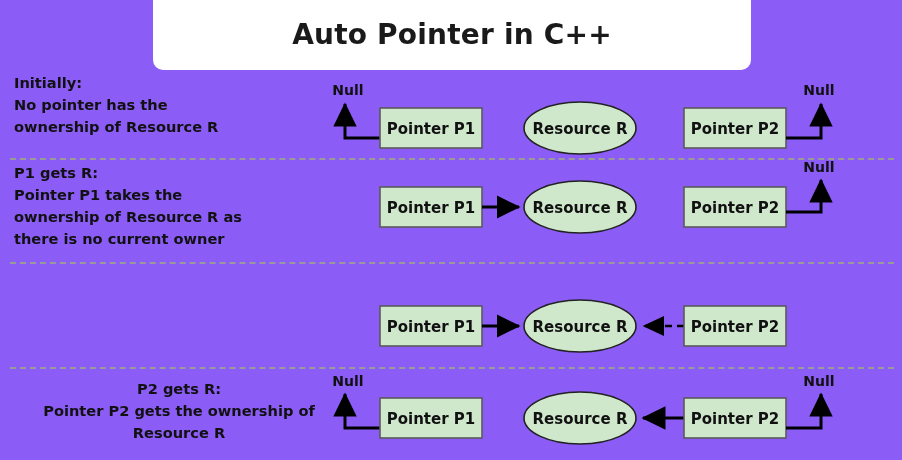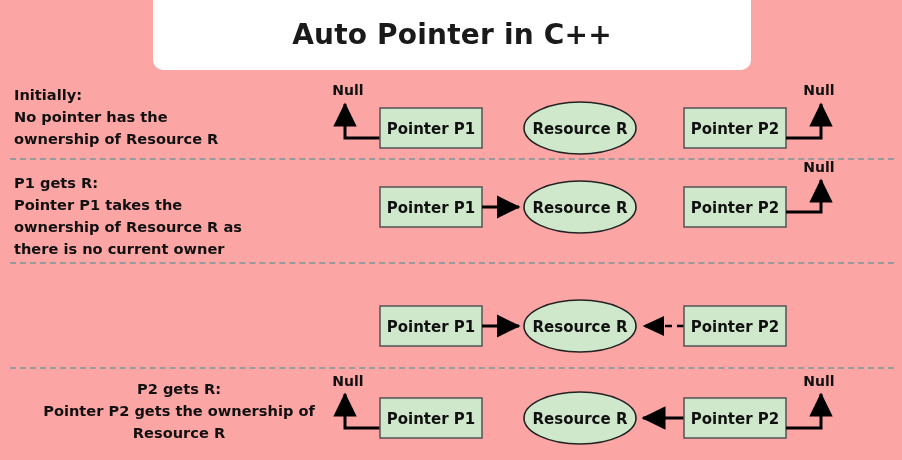--- a/index.html
+++ b/index.html
@@ -12,21 +12,21 @@
     background: #f2f2f2;
     font-family: "Liberation Sans", sans-serif;
     overflow: hidden;
     position: relative;
   }
 
   #stage {
     position: relative;
     width: 902px;
     height: 460px;
-    background: #fca5a5;
+    background: #8b5cf6;
   }
 
   
   .title-banner {
     position: absolute;
     left: 153px;
     top: -6px;
     width: 598px;
     height: 76px;
     background: #ffffff;
@@ -113,24 +113,24 @@
 </style>
 </head>
 <body>
 
 <div id="stage">
 
   <div class="title-banner">
     <div class="title-text">Auto Pointer in C++</div>
   </div>
 
-  <div class="row-text" style="top:84px;">Initially:
+  <div class="row-text" style="top:72px;">Initially:
 No pointer has the
 ownership of Resource R</div>
-  <div class="row-text" style="top:172px;">P1 gets R:
+  <div class="row-text" style="top:162px;">P1 gets R:
 Pointer P1 takes the
 ownership of Resource R as
 there is no current owner</div>
   <div class="row-text" style="top:378px;text-align:center;">P2 gets R:
 Pointer P2 gets the ownership of
 Resource R</div>
 
   <div class="divider" style="top:158px;"></div>
   <div class="divider" style="top:262px;"></div>
   <div class="divider" style="top:367px;"></div>

